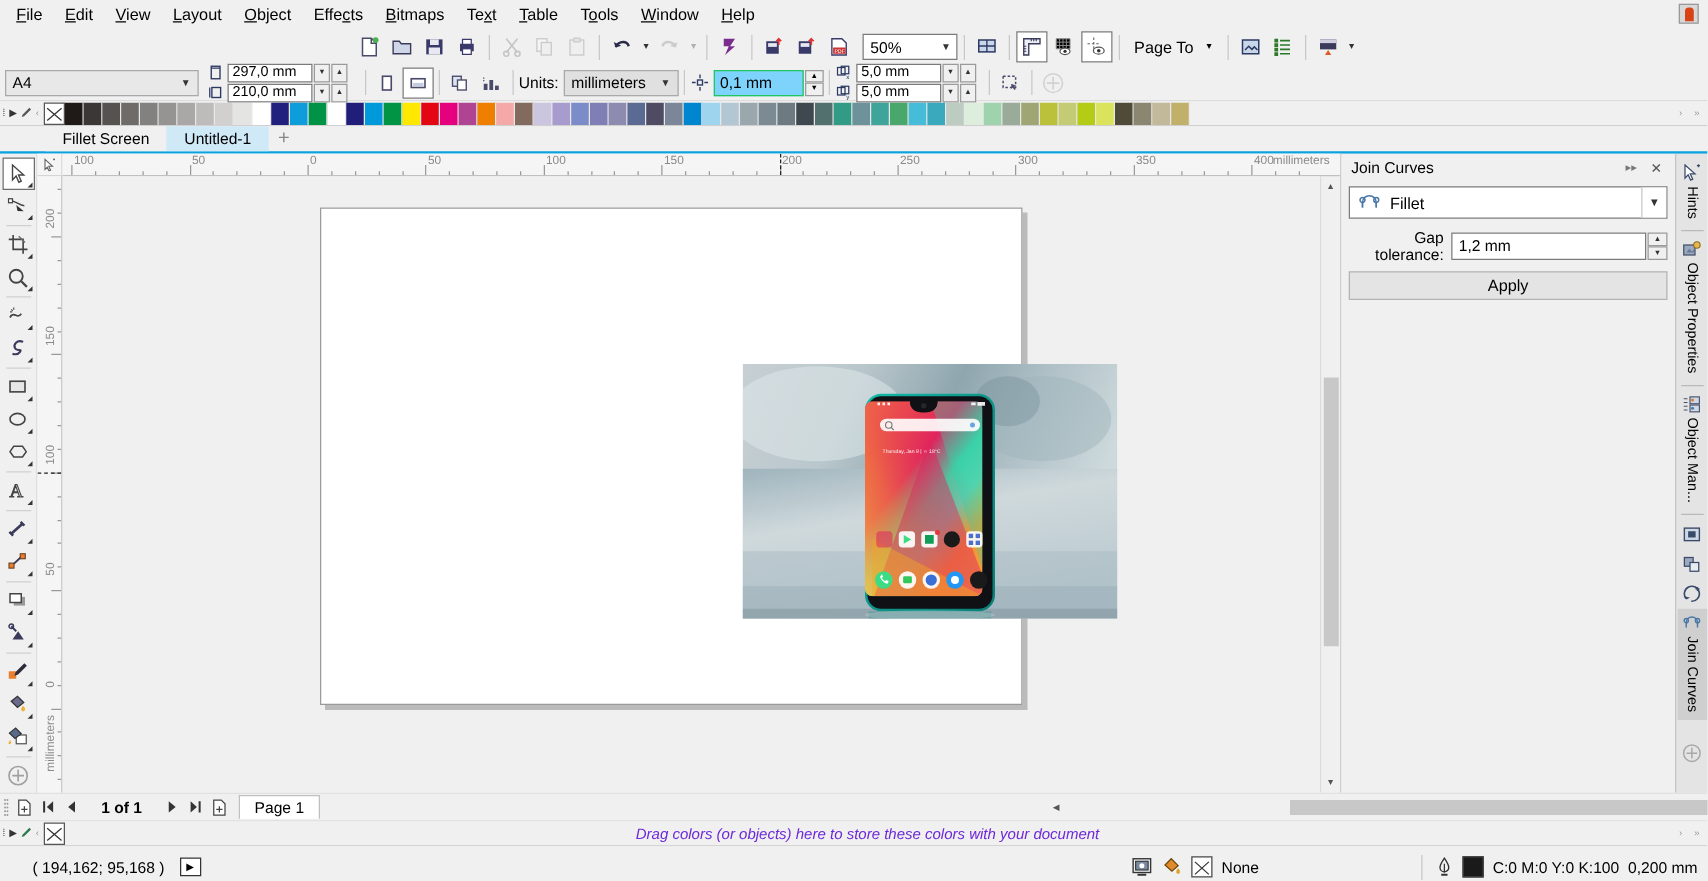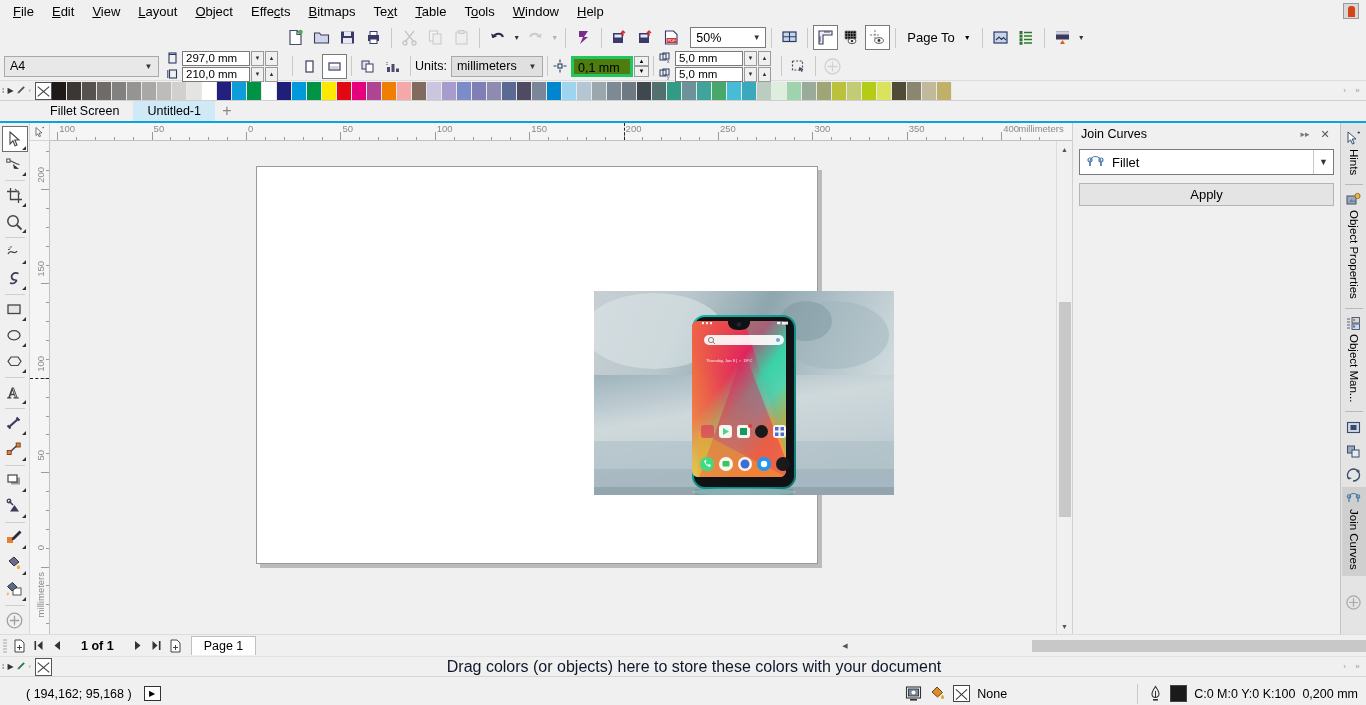--- a/index.html
+++ b/index.html
@@ -165,23 +165,23 @@
     font-size: 12.5px;
     position: relative; margin-left: 4px;
   }
   .unitsbox .cbarrow {
     position: absolute; right: 2px; top: 0;
     width: 15px; height: 19px;
     display: flex; align-items: center; justify-content: center;
     font-size: 8px; color: #333;
   }
   .nudgefield {
-    width: 62px; height: 21px;
-    background: #4d7c0f;
-    border: 3px solid #22c55e;
+    width: 72px; height: 21px;
+    background: #7dd3fc;
+    border: 1px solid #22c55e;
     font-size: 12.5px;
     padding-left: 4px;
     line-height: 19px;
   }
   .vspin {
     width: 15px; height: 21px;
     display: flex; flex-direction: column;
     margin-left: 1px;
   }
   .vspin div {
@@ -528,22 +528,23 @@
   
   #palette-bottom {
     height: 21px;
     background: #f0f0f0;
     display: flex; align-items: center;
     border-top: 1px solid #e2e2e2;
     border-bottom: 1px solid #d5d5d5;
   }
   #pb-hint {
     flex: 1; text-align: center;
-    font-size: 16px;
-    color: #0f172a;
+    font-style: italic;
+    font-size: 12px;
+    color: #6d28d9;
   }
 
   
   #statusbar {
     height: 33px;
     background: #f0f0f0;
     display: flex; align-items: center;
     padding: 0 8px;
     font-size: 12.5px;
   }
@@ -1365,20 +1366,28 @@
           <svg width="19" height="15" viewBox="0 0 19 15">
               <path d="M4 11V7a5.5 5.5 0 0 1 11 0v4" fill="none" stroke="#4a78a8" stroke-width="1.2"></path>
               <circle cx="4" cy="5" r="2" fill="none" stroke="#4a78a8" stroke-width="1.2"></circle>
               <circle cx="15" cy="5" r="2" fill="none" stroke="#4a78a8" stroke-width="1.2"></circle>
               <path d="M4 7v4M15 7v4" stroke="#4a78a8" stroke-width="1.2"></path>
             </svg>
         </span>
         <span>Fillet</span>
         <span class="cbarrow">▼</span>
       </div>
+      <div class="dk-row">
+        <span class="dk-label">Gap tolerance:</span>
+        <span class="dk-field">1,2 mm</span>
+        <span class="dk-spin">
+          <div>▲</div>
+          <div>▼</div>
+        </span>
+      </div>
       <div id="applybtn">
         <span>Apply</span>
       </div>
     </div>
   </div>
 
   <div id="dockstrip">
     <div class="dtab">
       <span>
         <svg width="15" height="15" viewBox="0 0 15 15">

